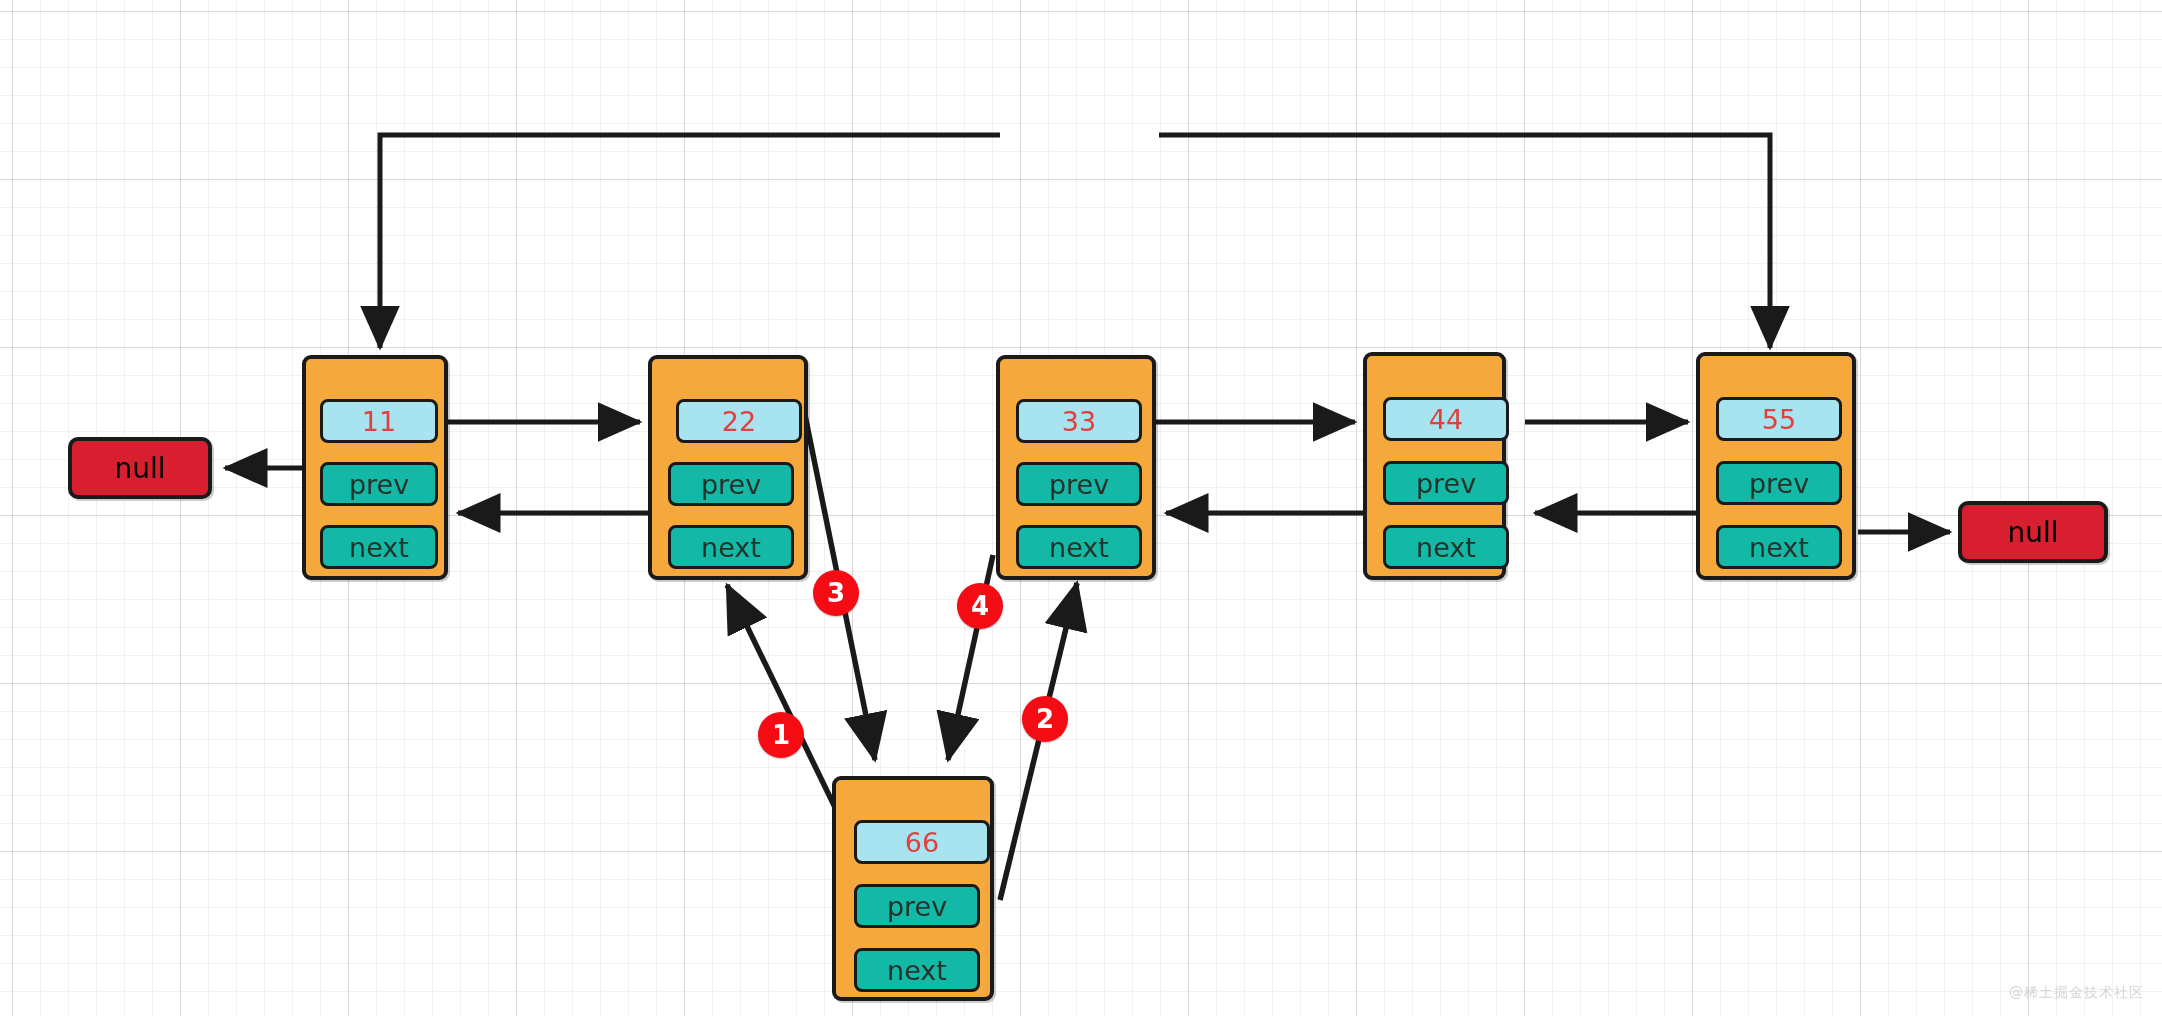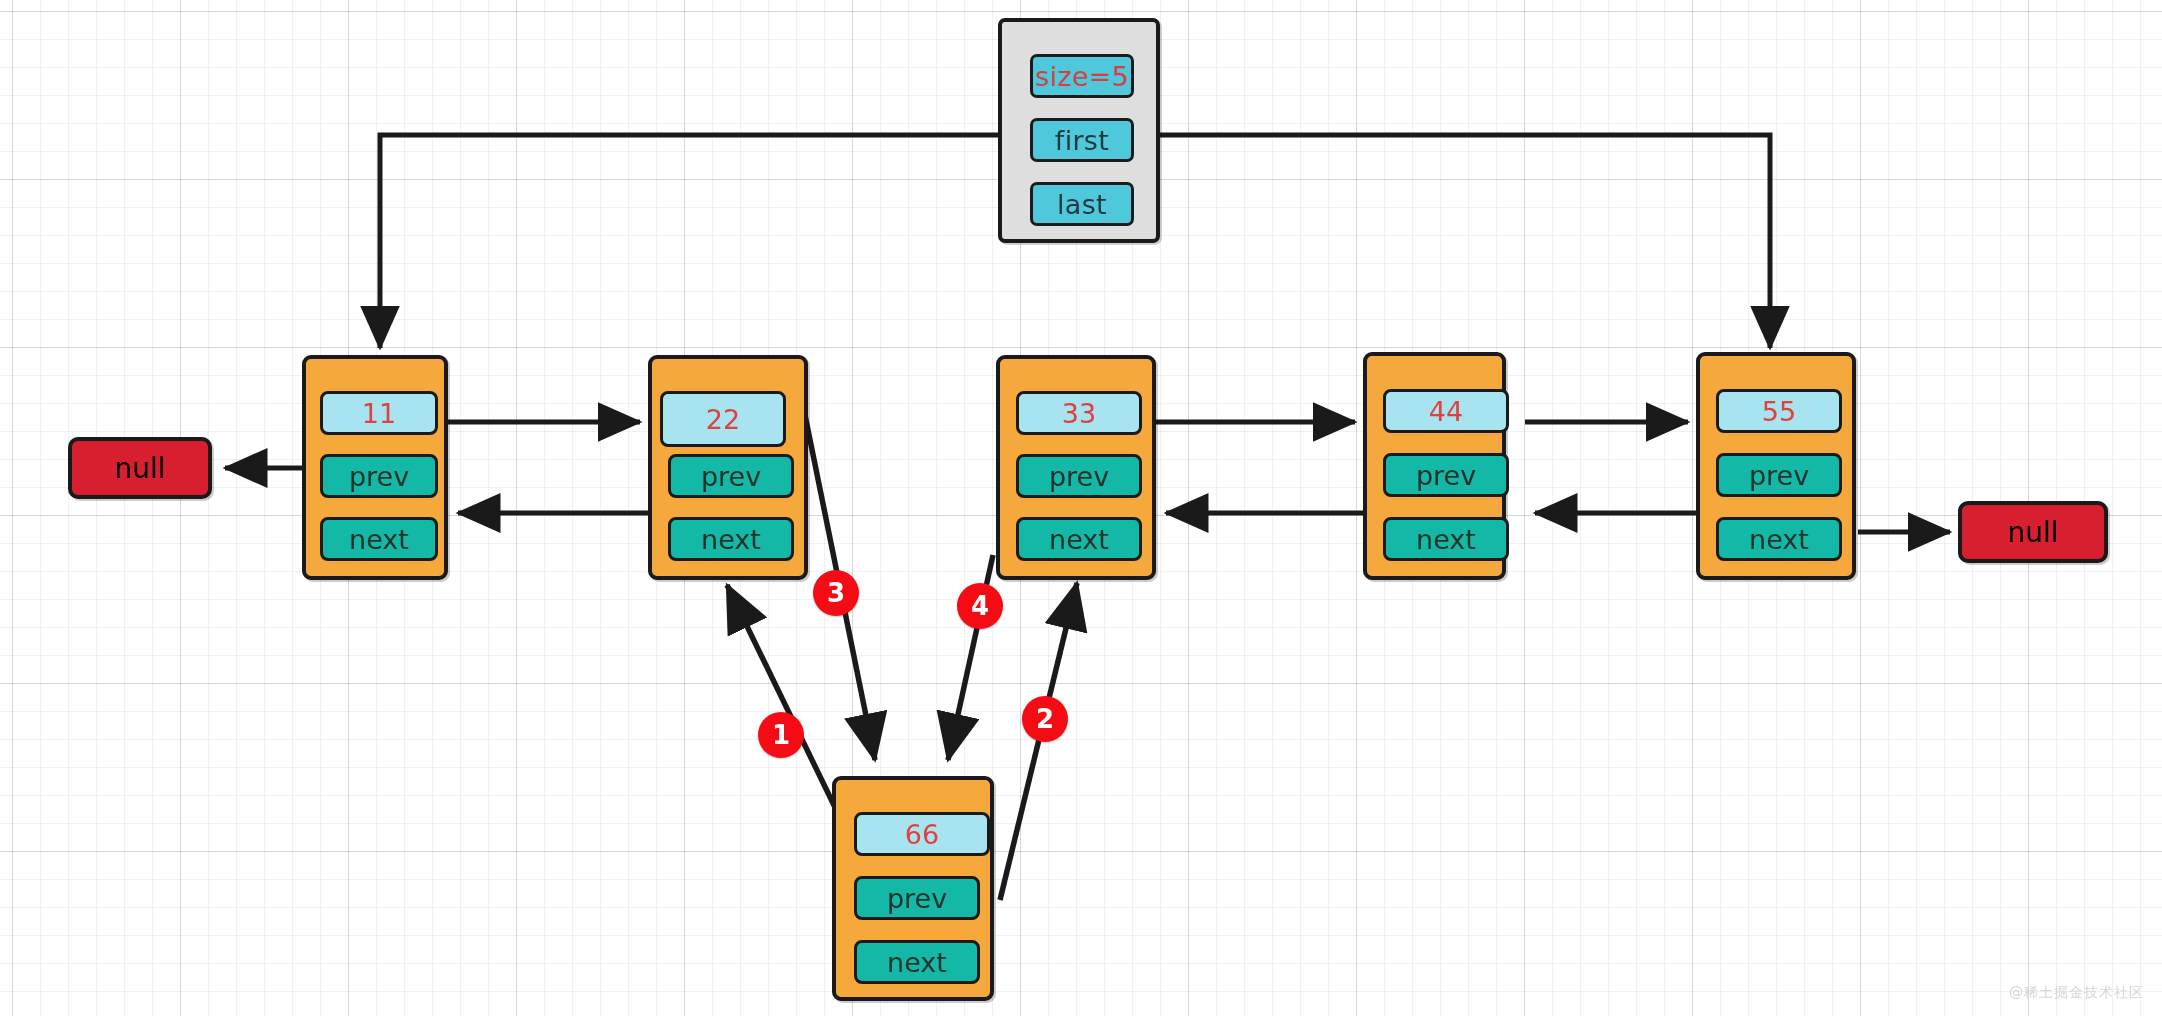--- a/index.html
+++ b/index.html
@@ -50,20 +50,21 @@
     border-radius:9px;
     box-shadow:2px 2px 0 rgba(0,0,0,0.2);
   }
   .cell {
     position:absolute;
     border:3.5px solid #1a1a1a;
     border-radius:8px;
     display:flex; align-items:center; justify-content:center;
     font-size:27px;
     color:#263238;
+    margin-top:8px;
   }
   .cell.val { background:#a8e4ef; color:#e0403f; }
   .cell.ptr { background:#14b8a6; color:#26332a; }
 
   
   .nullbox {
     position:absolute;
     background:#d81f2f;
     border:4.5px solid #1a1a1a;
     border-radius:10px;
@@ -129,37 +130,32 @@
 
     <path d="M880,900 L727,585" fill="none" stroke="#1a1a1a" stroke-width="5.5" marker-end="url(#ah)"></path>
 
     <path d="M1000,900 L1077,583" fill="none" stroke="#1a1a1a" stroke-width="5.5" marker-end="url(#ah)"></path>
 
     <path d="M805,415 L875,760" fill="none" stroke="#1a1a1a" stroke-width="5.5" marker-end="url(#ah)"></path>
 
     <path d="M993,555 L948,760" fill="none" stroke="#1a1a1a" stroke-width="5.5" marker-end="url(#ah)"></path>
   </svg>
 
-  <div class="header-box" style="left:998px; top:18px; width:162px; height:225px;">
-    <div class="hdr-cell size" style="left:28px; top:32px; width:104px; height:44px;">size=5</div>
-    <div class="hdr-cell" style="left:28px; top:96px; width:104px; height:44px;">first</div>
-    <div class="hdr-cell" style="left:28px; top:160px; width:104px; height:44px;">last</div>
-  </div>
 
   <div class="nullbox" style="left:68px; top:437px; width:144px; height:62px;">null</div>
   <div class="nullbox" style="left:1958px; top:501px; width:150px; height:62px;">null</div>
 
   <div class="node" style="left:302px; top:355px; width:146px; height:225px;">
     <div class="cell val" style="left:14px; top:32px; width:118px; height:44px;">11</div>
     <div class="cell ptr" style="left:14px; top:95px; width:118px; height:44px;">prev</div>
     <div class="cell ptr" style="left:14px; top:158px; width:118px; height:44px;">next</div>
   </div>
 
   <div class="node" style="left:648px; top:355px; width:160px; height:225px;">
-    <div class="cell val" style="left:8px; top:32px; width:126px; height:56px;">22</div>
+    <div class="cell val" style="left:24px; top:32px; width:126px; height:44px;">22</div>
     <div class="cell ptr" style="left:16px; top:95px; width:126px; height:44px;">prev</div>
     <div class="cell ptr" style="left:16px; top:158px; width:126px; height:44px;">next</div>
   </div>
 
   <div class="node" style="left:996px; top:355px; width:160px; height:225px;">
     <div class="cell val" style="left:16px; top:32px; width:126px; height:44px;">33</div>
     <div class="cell ptr" style="left:16px; top:95px; width:126px; height:44px;">prev</div>
     <div class="cell ptr" style="left:16px; top:158px; width:126px; height:44px;">next</div>
   </div>
 

